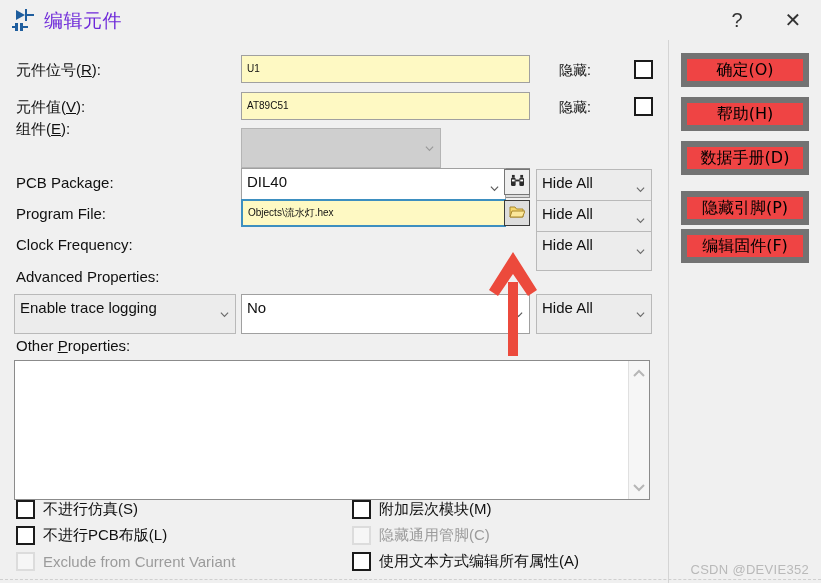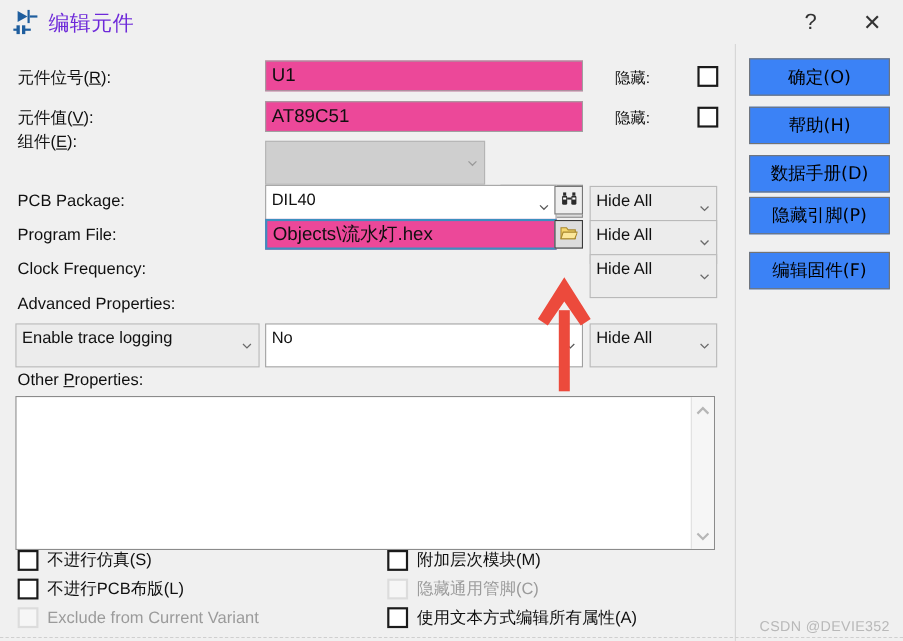--- a/index.html
+++ b/index.html
@@ -44,23 +44,23 @@
 
   
   .lbl{
     position:absolute;font-size:15px;color:#101010;white-space:nowrap;
   }
   .lbl u{text-decoration:underline;}
 
   
   .tinput{
     position:absolute;box-sizing:border-box;
-    background:#ec4899;border:1px solid #a0a0a0;
+    background:#fef9c3;border:1px solid #a0a0a0;
     font-family:"Liberation Sans","DejaVu Sans",sans-serif;
-    font-size:17px;color:#101010;
+    font-size:10px;color:#101010;
     padding:0 5px;line-height:26px;height:28px;
     outline:none;
   }
   .tinput.focused{border:2px solid #3d8fc0;}
 
   
   .combo{
     position:absolute;box-sizing:border-box;
     background:#fff;border:1px solid #a0a0a0;
     height:40px;line-height:26px;font-size:15px;color:#101010;
@@ -88,21 +88,21 @@
     background:#fff;border:2px solid #1b1b1b;flex:0 0 auto;
   }
   .cbox.disabled{border:2px solid #dcdcdc;background:#f6f6f6;}
   .cbtxt{margin-left:8px;font-size:15px;color:#101010;white-space:nowrap;}
   .cbtxt.disabled{color:#9b9b9b;}
 
   
   .rbtn{
     position:absolute;left:12px;width:128px;height:34px;
     box-sizing:border-box;
-    background:#3b82f6;border:1px solid #737373;
+    background:#ef4444;border:6px solid #737373;
     display:flex;align-items:center;justify-content:center;
     font-size:16px;color:#000;
     font-family:"DejaVu Sans","Liberation Sans",sans-serif;
   }
 
   
   #btn-new{
     position:absolute;left:455px;top:128px;width:75px;height:30px;
     box-sizing:border-box;background:#dcdcdc;border:1px solid #8c8c8c;
     display:flex;align-items:center;justify-content:center;
@@ -342,20 +342,20 @@
         <rect x="21" y="36" width="10" height="74"></rect>
         <path d="M26 6 L50 44 L41 50 L26 28 L11 50 L2 44 Z"></path>
       </g>
     </svg>
   </div>
 
   <div id="right-pane">
     <div class="rbtn" style="top:13px;">确定(O)</div>
     <div class="rbtn" style="top:57px;">帮助(H)</div>
     <div class="rbtn" style="top:101px;">数据手册(D)</div>
-    <div class="rbtn" style="top:139px;">隐藏引脚(P)</div>
+    <div class="rbtn" style="top:151px;">隐藏引脚(P)</div>
     <div class="rbtn" style="top:189px;">编辑固件(F)</div>
   </div>
 
 </div>
 
 <div id="watermark">CSDN @DEVIE352</div>
 <div id="bottom-border"></div>
 
 </body></html>

